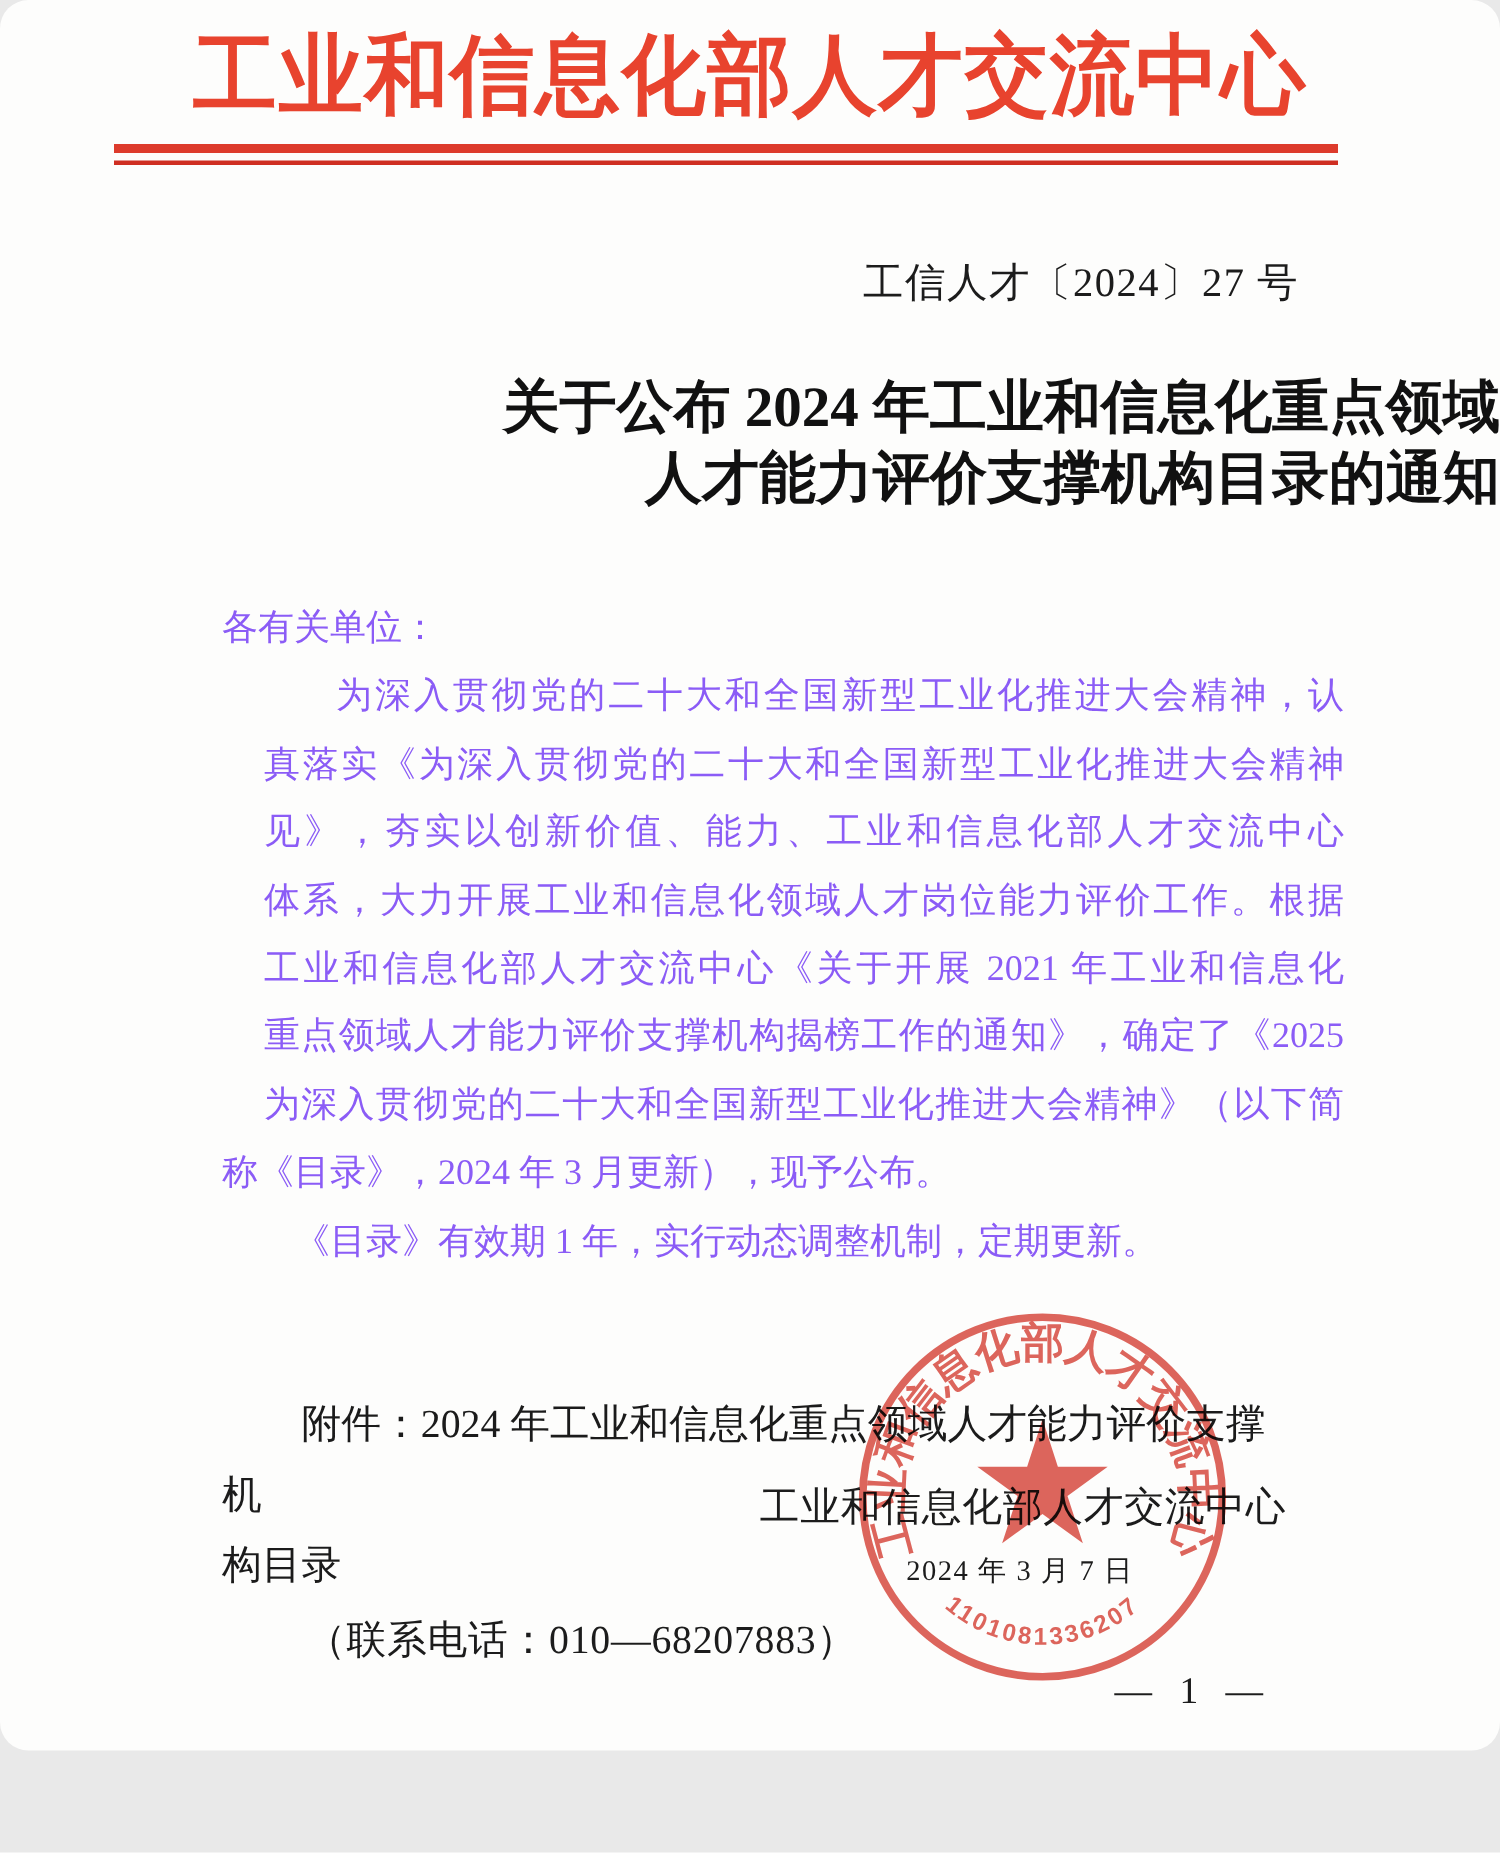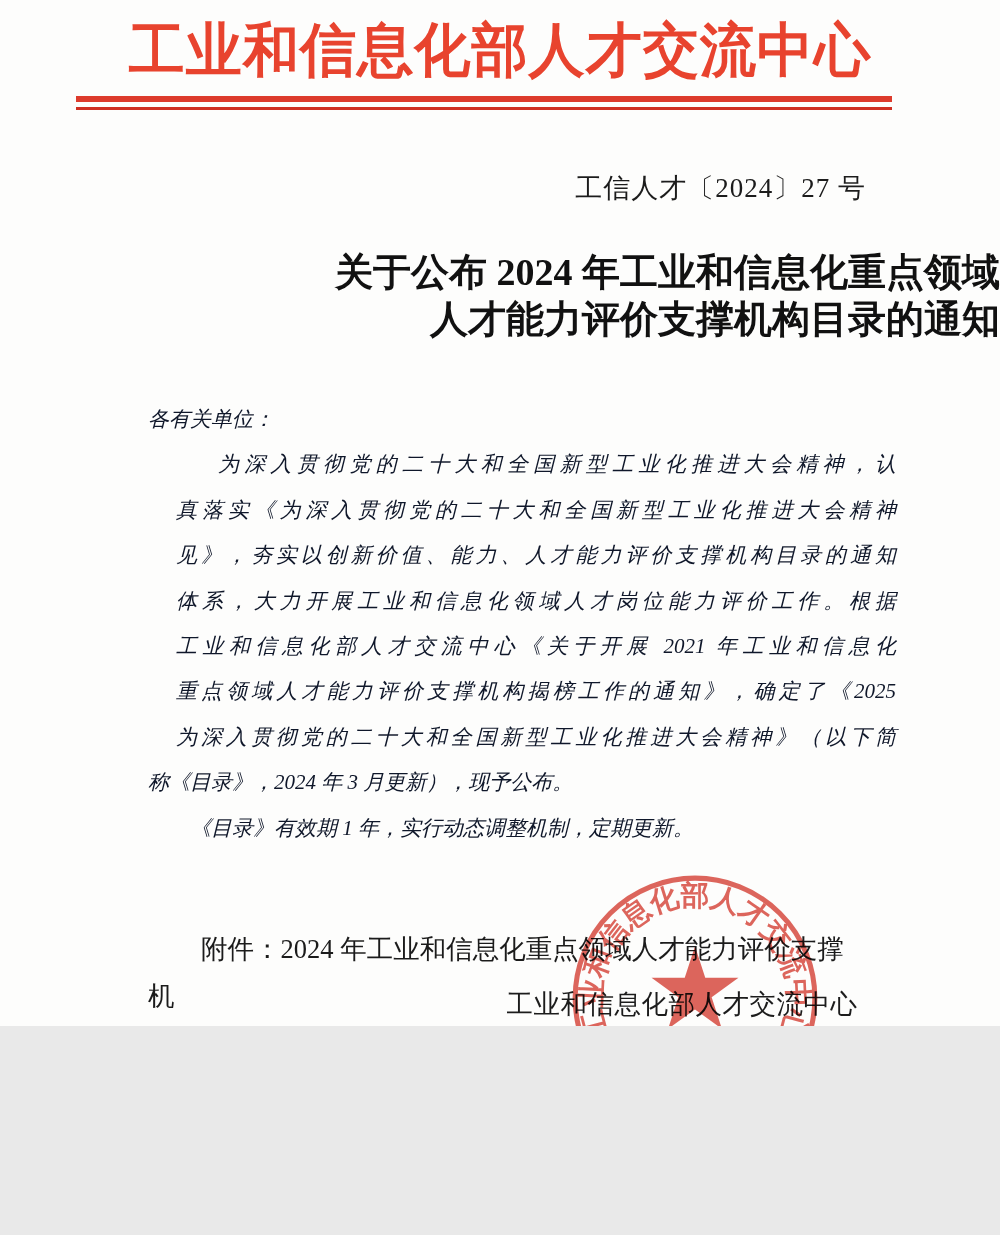--- a/index.html
+++ b/index.html
@@ -3,24 +3,25 @@
 <meta charset="utf-8">
 <style>
   html,body{margin:0;padding:0;}
   body{
     width:1000px;height:1235px;
     background:#e9e9e9;
     font-family:"Liberation Serif","DejaVu Serif",serif;
   }
   .page{
     position:relative;
-    width:1000px;height:1026px;
+    width:1000px;height:1167px;
     background:#fdfdfc;
     overflow:hidden;
     color:#1c1c1c;
+    border-radius:19px;
   }
   
   .letterhead{
     position:absolute;top:14px;left:0;right:0;
     text-align:center;
     font-size:55px;font-weight:700;
     color:#e8432e;
     letter-spacing:1px;
     transform:scale(1.02,1.06);
   }
@@ -38,24 +39,23 @@
   .doc-title{
     position:absolute;top:249px;left:0;right:0;
     text-align:right;
     font-size:38px;font-weight:700;
     line-height:47px;
     color:#111;
   }
   
   .body-block{
     position:absolute;top:397px;left:148px;width:720px;
-    font-size:21px;
+    font-size:24px;
     line-height:45.4px;
-    color:#0f172a;
-    font-style:italic;
+    color:#8b5cf6;
   }
   .line{width:100%;}
   .j{text-align:justify;text-align-last:justify;margin-left:28px;}
   .ind{text-indent:2em;}
   .attachment-block{
     position:absolute;top:884px;left:148px;width:720px;
     font-size:26.5px;line-height:47px;color:#1b1b1b;margin-top:42px;
   }
   .signer{
     position:absolute;top:986px;left:682px;
@@ -101,21 +101,21 @@
 
   <div class="doc-title">
     <div>关于公布 2024 年工业和信息化重点领域</div>
     <div>人才能力评价支撑机构目录的通知</div>
   </div>
 
   <div class="body-block">
     <div class="line">各有关单位：</div>
     <div class="line j ind">为深入贯彻党的二十大和全国新型工业化推进大会精神，认</div>
     <div class="line j">真落实《为深入贯彻党的二十大和全国新型工业化推进大会精神</div>
-    <div class="line j">见》，夯实以创新价值、能力、人才能力评价支撑机构目录的通知</div>
+    <div class="line j">见》，夯实以创新价值、能力、工业和信息化部人才交流中心</div>
     <div class="line j">体系，大力开展工业和信息化领域人才岗位能力评价工作。根据</div>
     <div class="line j">工业和信息化部人才交流中心《关于开展 2021 年工业和信息化</div>
     <div class="line j">重点领域人才能力评价支撑机构揭榜工作的通知》，确定了《2025</div>
     <div class="line j">为深入贯彻党的二十大和全国新型工业化推进大会精神》（以下简</div>
     <div class="line">称《目录》，2024 年 3 月更新），现予公布。</div>
     <div class="line ind">《目录》有效期 1 年，实行动态调整机制，定期更新。</div>
   </div>
 
   <div class="attachment-block">
     <div class="line ind">附件：2024 年工业和信息化重点领域人才能力评价支撑机</div>

